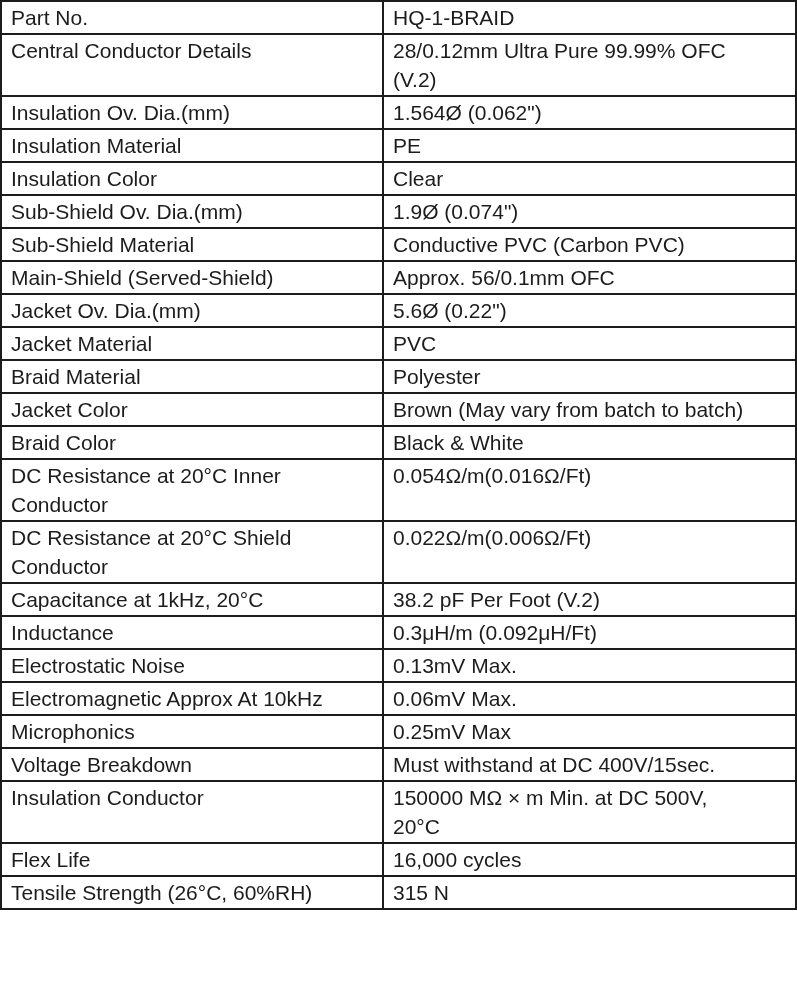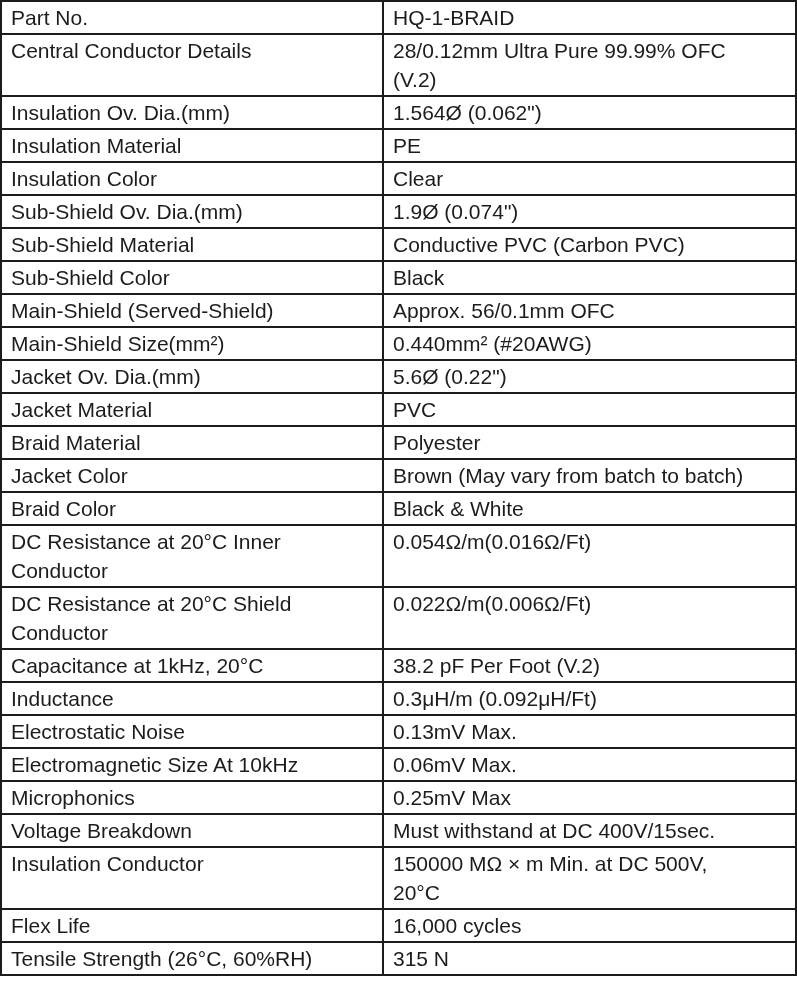--- a/index.html
+++ b/index.html
@@ -58,30 +58,22 @@
       </tr>
       <tr>
         <td class="label-cell">Sub-Shield Ov. Dia.(mm)</td>
         <td class="value-cell">1.9Ø (0.074")</td>
       </tr>
       <tr>
         <td class="label-cell">Sub-Shield Material</td>
         <td class="value-cell">Conductive PVC (Carbon PVC)</td>
       </tr>
       <tr>
-        <td class="label-cell">Sub-Shield Color</td>
-        <td class="value-cell">Black</td>
-      </tr>
-      <tr>
         <td class="label-cell">Main-Shield (Served-Shield)</td>
         <td class="value-cell">Approx. 56/0.1mm OFC</td>
-      </tr>
-      <tr>
-        <td class="label-cell">Main-Shield Size(mm²)</td>
-        <td class="value-cell">0.440mm² (#20AWG)</td>
       </tr>
       <tr>
         <td class="label-cell">Jacket Ov. Dia.(mm)</td>
         <td class="value-cell">5.6Ø (0.22")</td>
       </tr>
       <tr>
         <td class="label-cell">Jacket Material</td>
         <td class="value-cell">PVC</td>
       </tr>
       <tr>
@@ -112,21 +104,21 @@
       </tr>
       <tr>
         <td class="label-cell">Inductance</td>
         <td class="value-cell">0.3μH/m (0.092μH/Ft)</td>
       </tr>
       <tr>
         <td class="label-cell">Electrostatic Noise</td>
         <td class="value-cell">0.13mV Max.</td>
       </tr>
       <tr>
-        <td class="label-cell">Electromagnetic Size At 10kHz</td>
+        <td class="label-cell">Electromagnetic Approx At 10kHz</td>
         <td class="value-cell">0.06mV Max.</td>
       </tr>
       <tr>
         <td class="label-cell">Microphonics</td>
         <td class="value-cell">0.25mV Max</td>
       </tr>
       <tr>
         <td class="label-cell">Voltage Breakdown</td>
         <td class="value-cell">Must withstand at DC 400V/15sec.</td>
       </tr>

